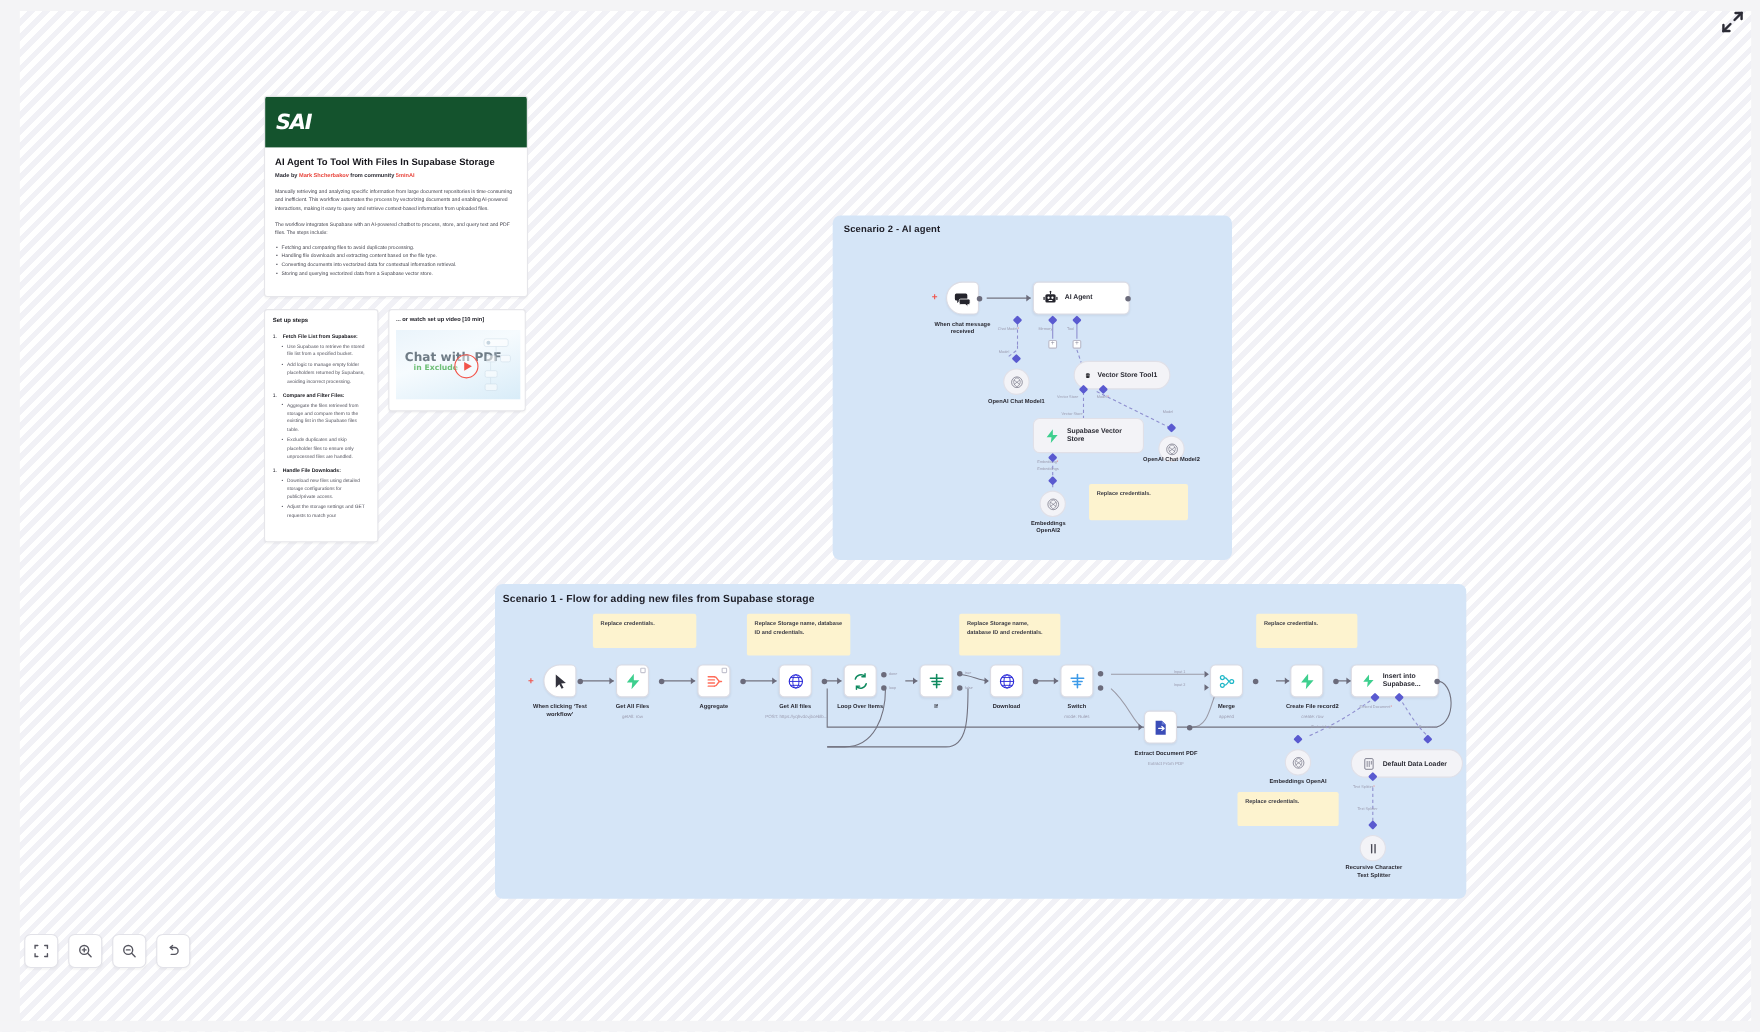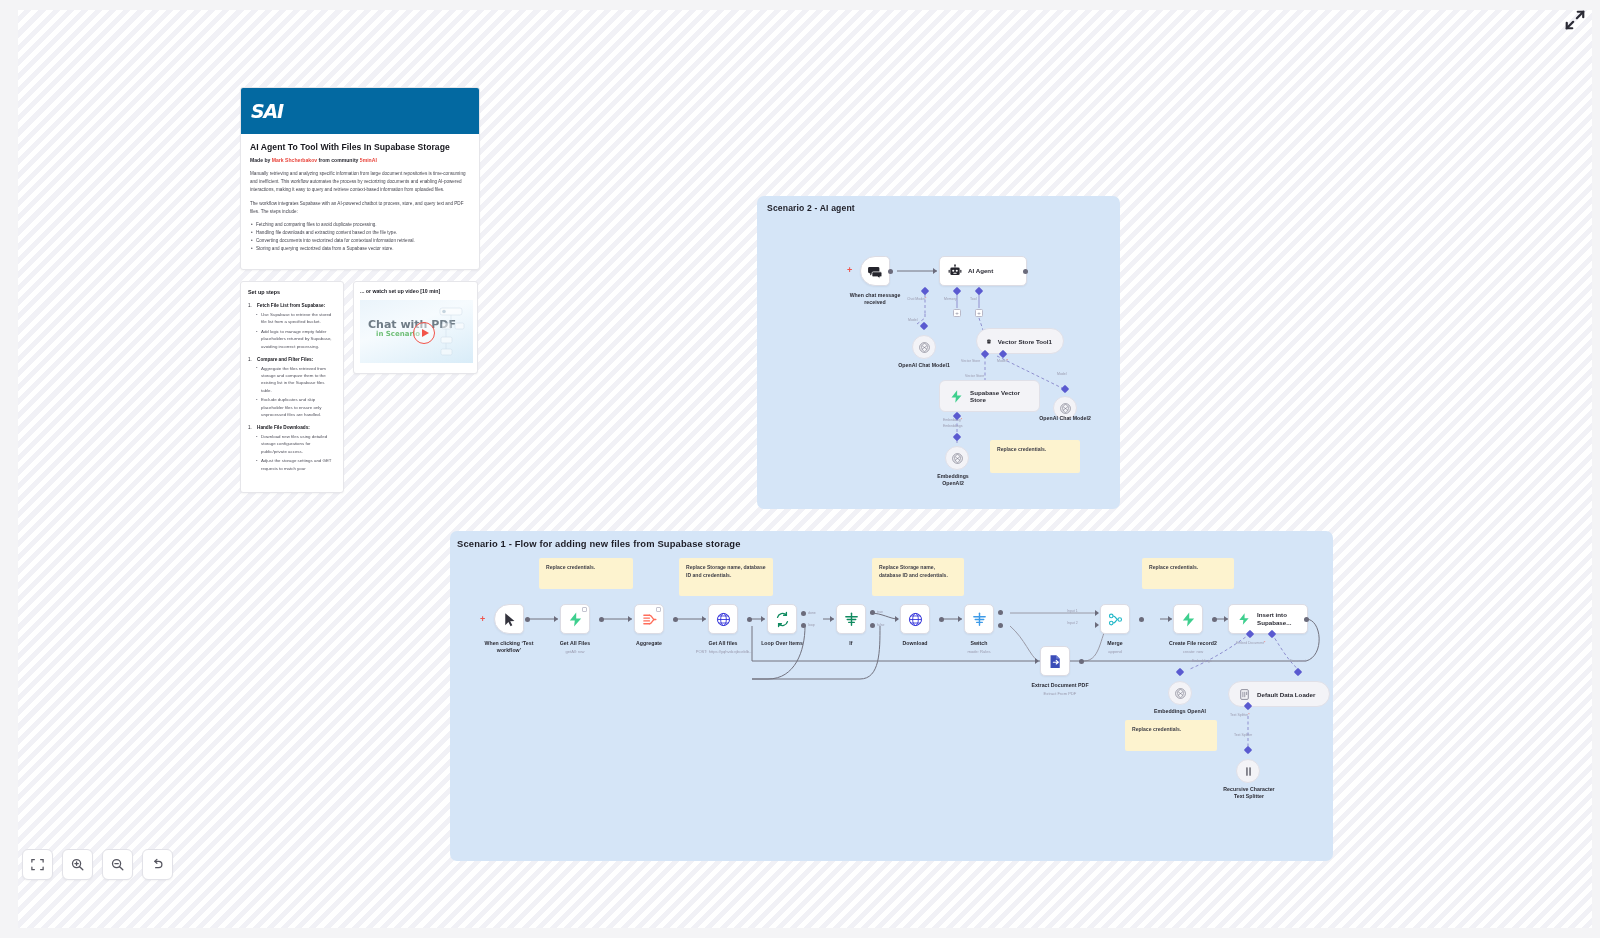--- a/index.html
+++ b/index.html
@@ -33,21 +33,21 @@
   .doc-card {
     position: absolute; left: 240px; top: 87px;
     width: 240px; height: 183px;
     background: #ffffff;
     border: 1px solid #e6e6ea;
     border-radius: 3px;
     overflow: hidden;
     box-shadow: 0 1px 2px rgba(0,0,0,0.04);
   }
   .banner {
-    height: 46px; background: #0369a1;
+    height: 46px; background: #14532d;
     display: flex; align-items: center; padding: 2px 10px; gap: 9px;
   }
   .banner-logo {
     font-size: 19px; font-weight: 900; font-style: italic;
     color: #ffffff; letter-spacing: -1.2px;
     font-family: "DejaVu Sans", sans-serif;
   }
   .banner-txt { line-height: 1.05; }
   .banner-l1 {
     font-size: 12.5px; font-weight: 800; color: #ffffff; letter-spacing: .2px;
@@ -137,21 +137,21 @@
     margin-left: 2px;
   }
 
   
   .panel {
     position: absolute;
     background: #d5e5f7;
     border-radius: 7px;
   }
   #scenario2-panel { left: 757px; top: 196px; width: 363px; height: 313px; }
-  #scenario1-panel { left: 450px; top: 531px; width: 883px; height: 330px; }
+  #scenario1-panel { left: 450px; top: 531px; width: 883px; height: 286px; }
   .panel-title {
     position: absolute; left: 10px; top: 7px;
     font-size: 8.6px; font-weight: 700; color: #1d1d26;
     letter-spacing: .15px;
   }
   #scenario1-panel .panel-title { font-size: 9.4px; left: 7px; top: 7px; }
 
   
   .node {
     position: absolute;
@@ -296,21 +296,21 @@
   <ul class="step-ul">
     <li>Download new files using detailed storage configurations for public/private access.</li>
     <li>Adjust the storage settings and GET requests to match your</li>
   </ul>
 </div>
 
 <div class="video-card">
   <div class="video-title">... or watch set up video [10 min]</div>
   <div class="video-thumb">
     <div class="thumb-title">Chat with PDF</div>
-    <div class="thumb-sub">in Scenario</div>
+    <div class="thumb-sub">in Exclude</div>
     <svg class="thumb-mini" viewBox="0 0 42 50">
       <rect x="14" y="2" width="22" height="7" rx="2" fill="#fff" stroke="#c6d6e2" stroke-width=".7"></rect>
       <circle cx="18" cy="5.5" r="1.8" fill="#9fb6c6"></circle>
       <line x1="25" y1="9" x2="25" y2="17" stroke="#c6d6e2" stroke-width=".7"></line>
       <rect x="16" y="17" width="9" height="6" rx="1.5" fill="#fff" stroke="#c6d6e2" stroke-width=".7"></rect>
       <rect x="29" y="17" width="9" height="6" rx="1.5" fill="#fff" stroke="#c6d6e2" stroke-width=".7"></rect>
       <line x1="20" y1="23" x2="20" y2="31" stroke="#c6d6e2" stroke-width=".7"></line>
       <rect x="15" y="31" width="11" height="6" rx="1.5" fill="#fff" stroke="#c6d6e2" stroke-width=".7"></rect>
       <line x1="20" y1="37" x2="20" y2="43" stroke="#c6d6e2" stroke-width=".7"></line>
       <rect x="15" y="43" width="11" height="6" rx="1.5" fill="#fff" stroke="#c6d6e2" stroke-width=".7"></rect>

